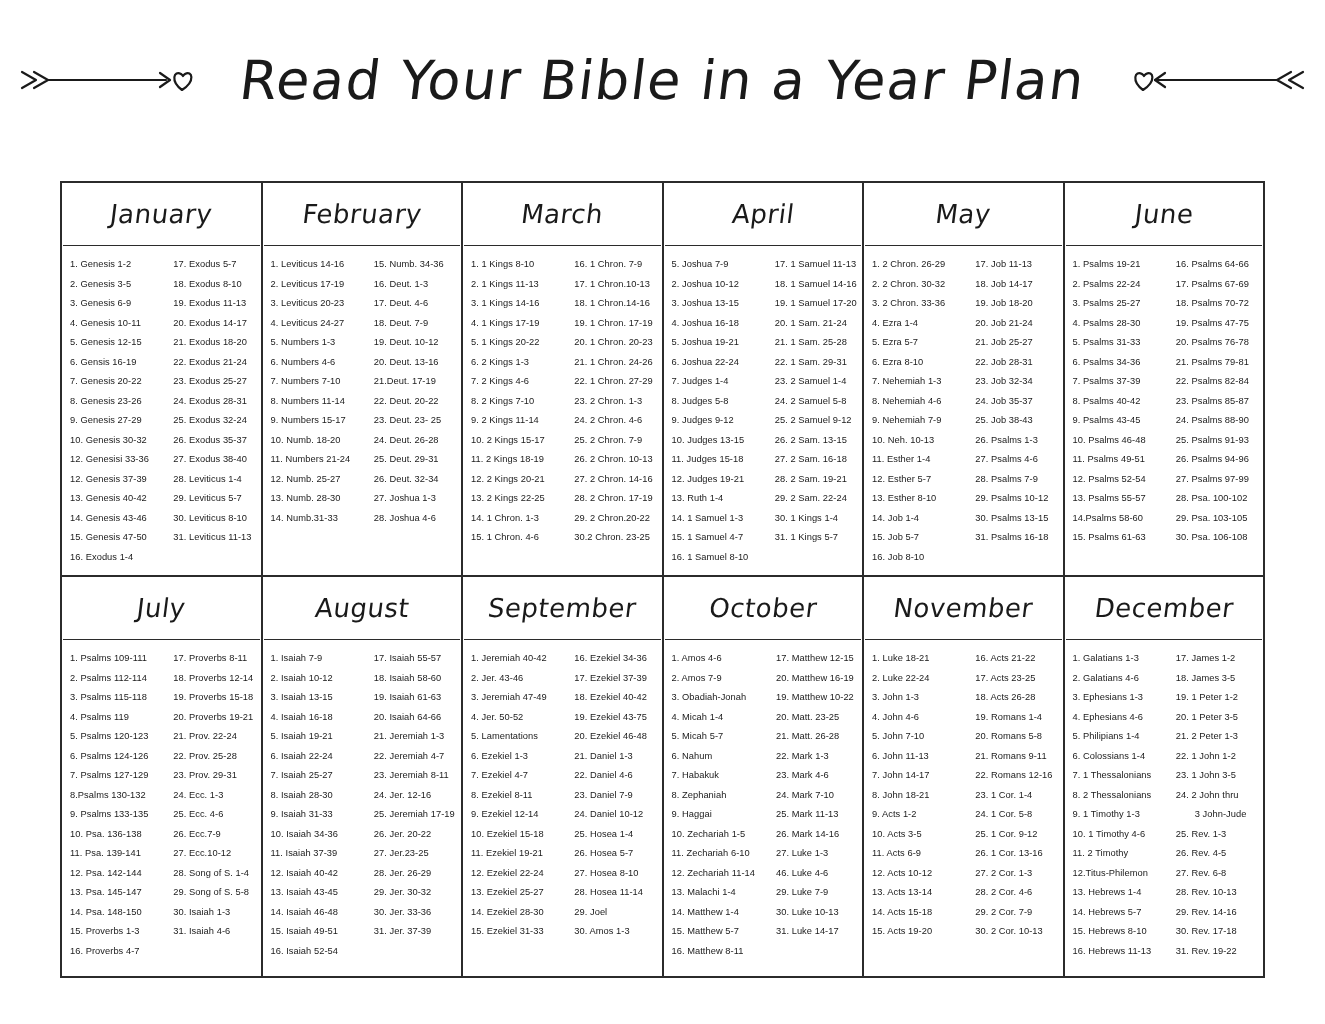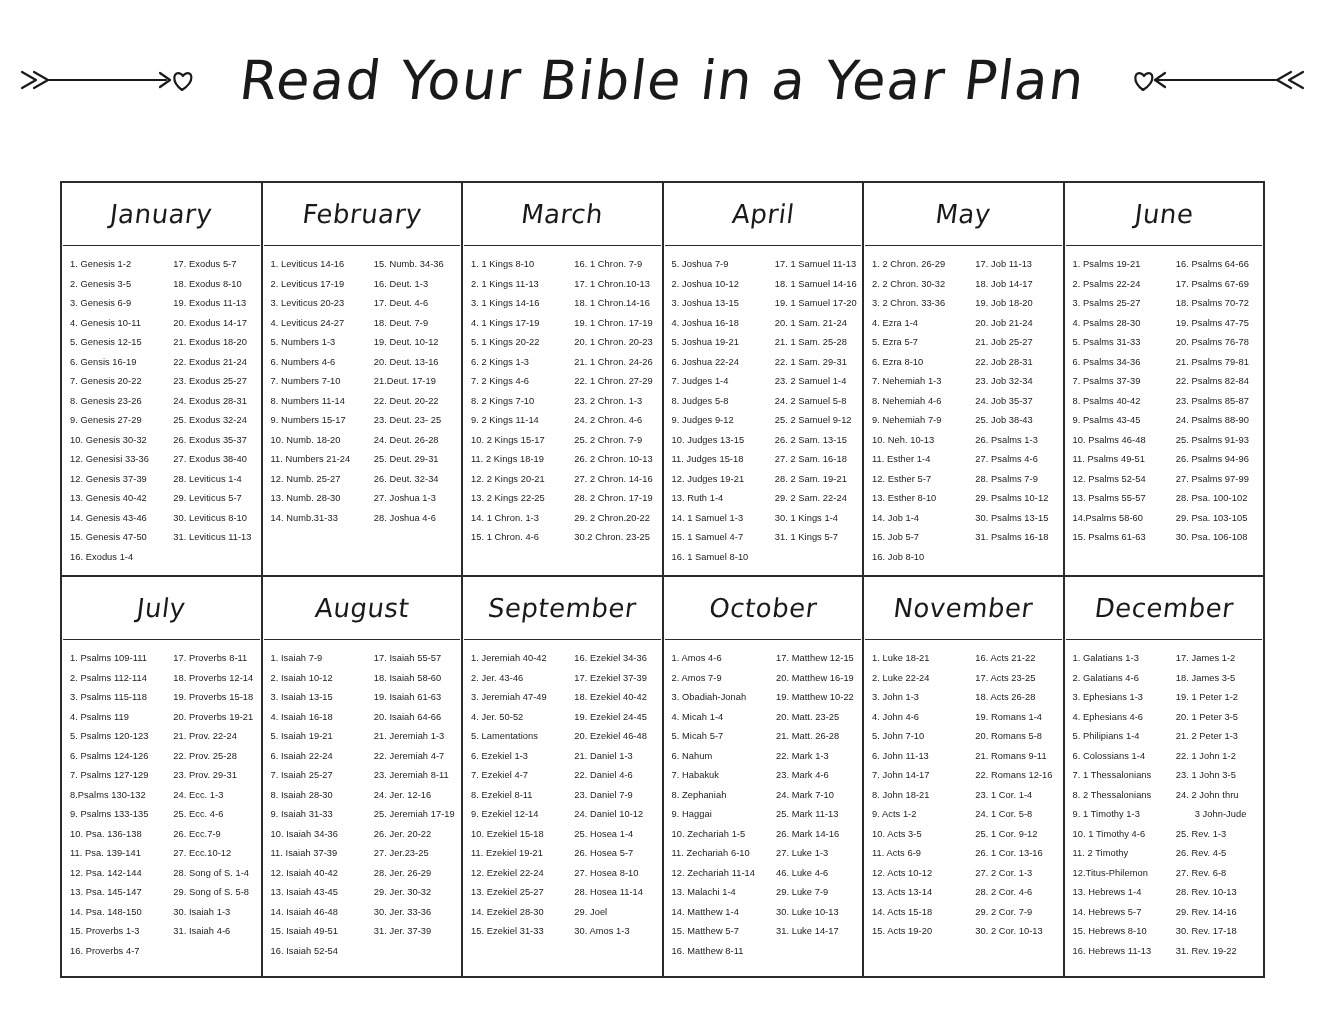--- a/index.html
+++ b/index.html
@@ -493,21 +493,21 @@
             <div class="entry">11. Ezekiel 19-21</div>
             <div class="entry">12. Ezekiel 22-24</div>
             <div class="entry">13. Ezekiel 25-27</div>
             <div class="entry">14. Ezekiel 28-30</div>
             <div class="entry">15. Ezekiel 31-33</div>
           </div>
           <div class="col">
             <div class="entry">16. Ezekiel 34-36</div>
             <div class="entry">17. Ezekiel 37-39</div>
             <div class="entry">18. Ezekiel 40-42</div>
-            <div class="entry">19. Ezekiel 24-45</div>
+            <div class="entry">19. Ezekiel 43-75</div>
             <div class="entry">20. Ezekiel 46-48</div>
             <div class="entry">21. Daniel 1-3</div>
             <div class="entry">22. Daniel 4-6</div>
             <div class="entry">23. Daniel 7-9</div>
             <div class="entry">24. Daniel 10-12</div>
             <div class="entry">25. Hosea 1-4</div>
             <div class="entry">26. Hosea 5-7</div>
             <div class="entry">27. Hosea 8-10</div>
             <div class="entry">28. Hosea 11-14</div>
             <div class="entry">29. Joel</div>

